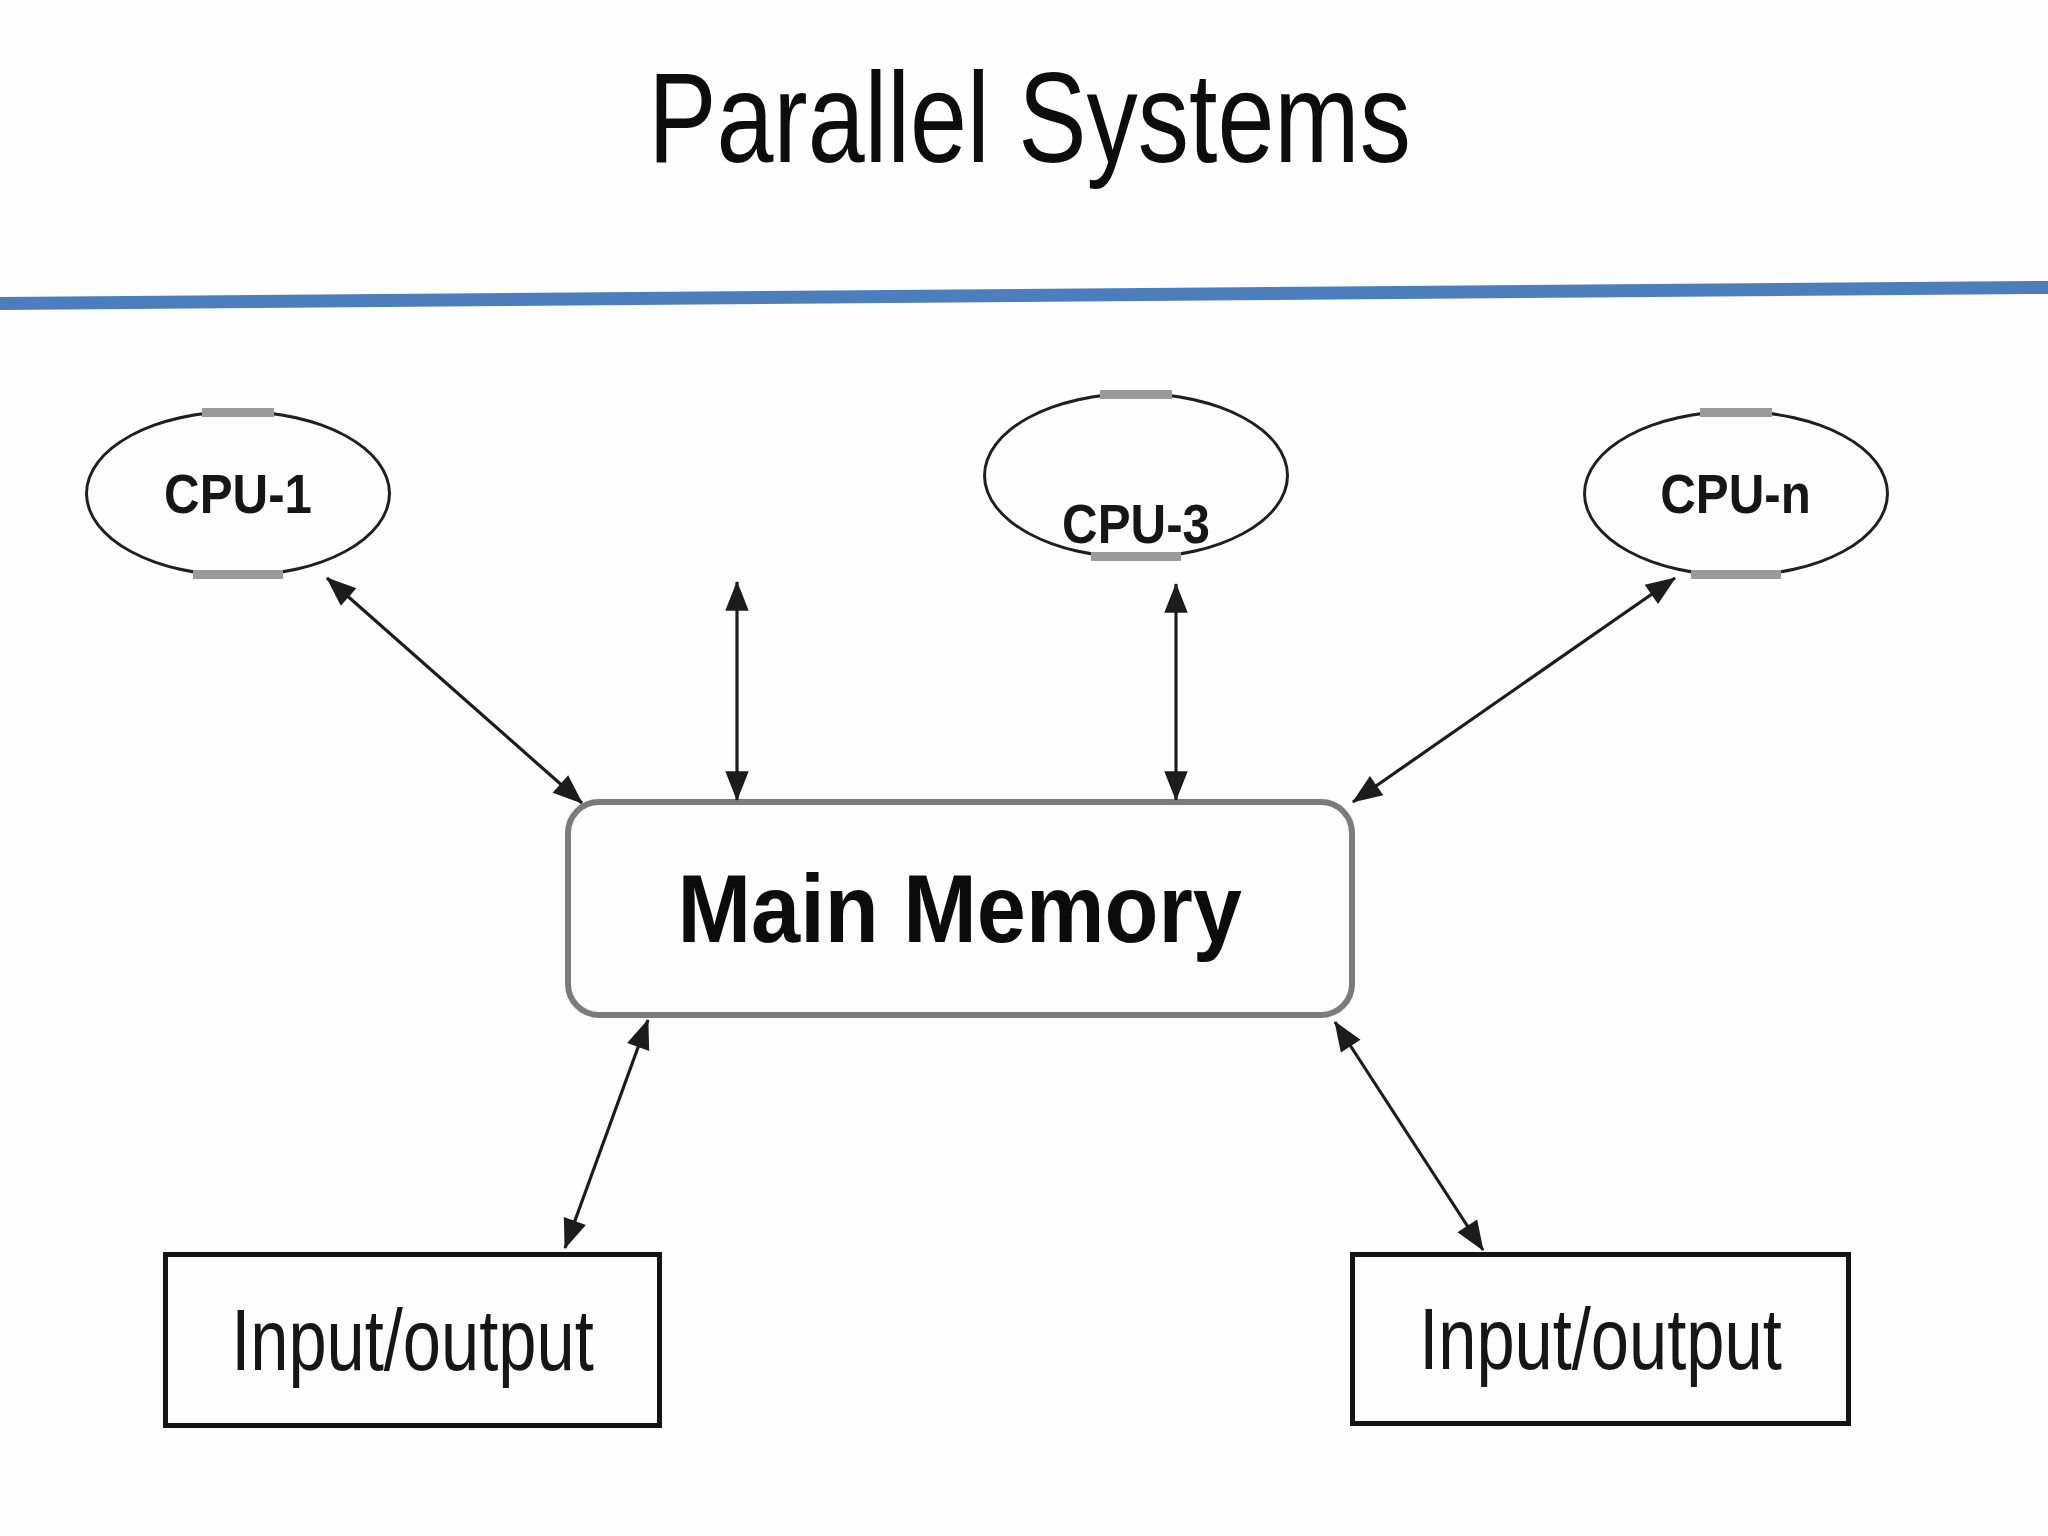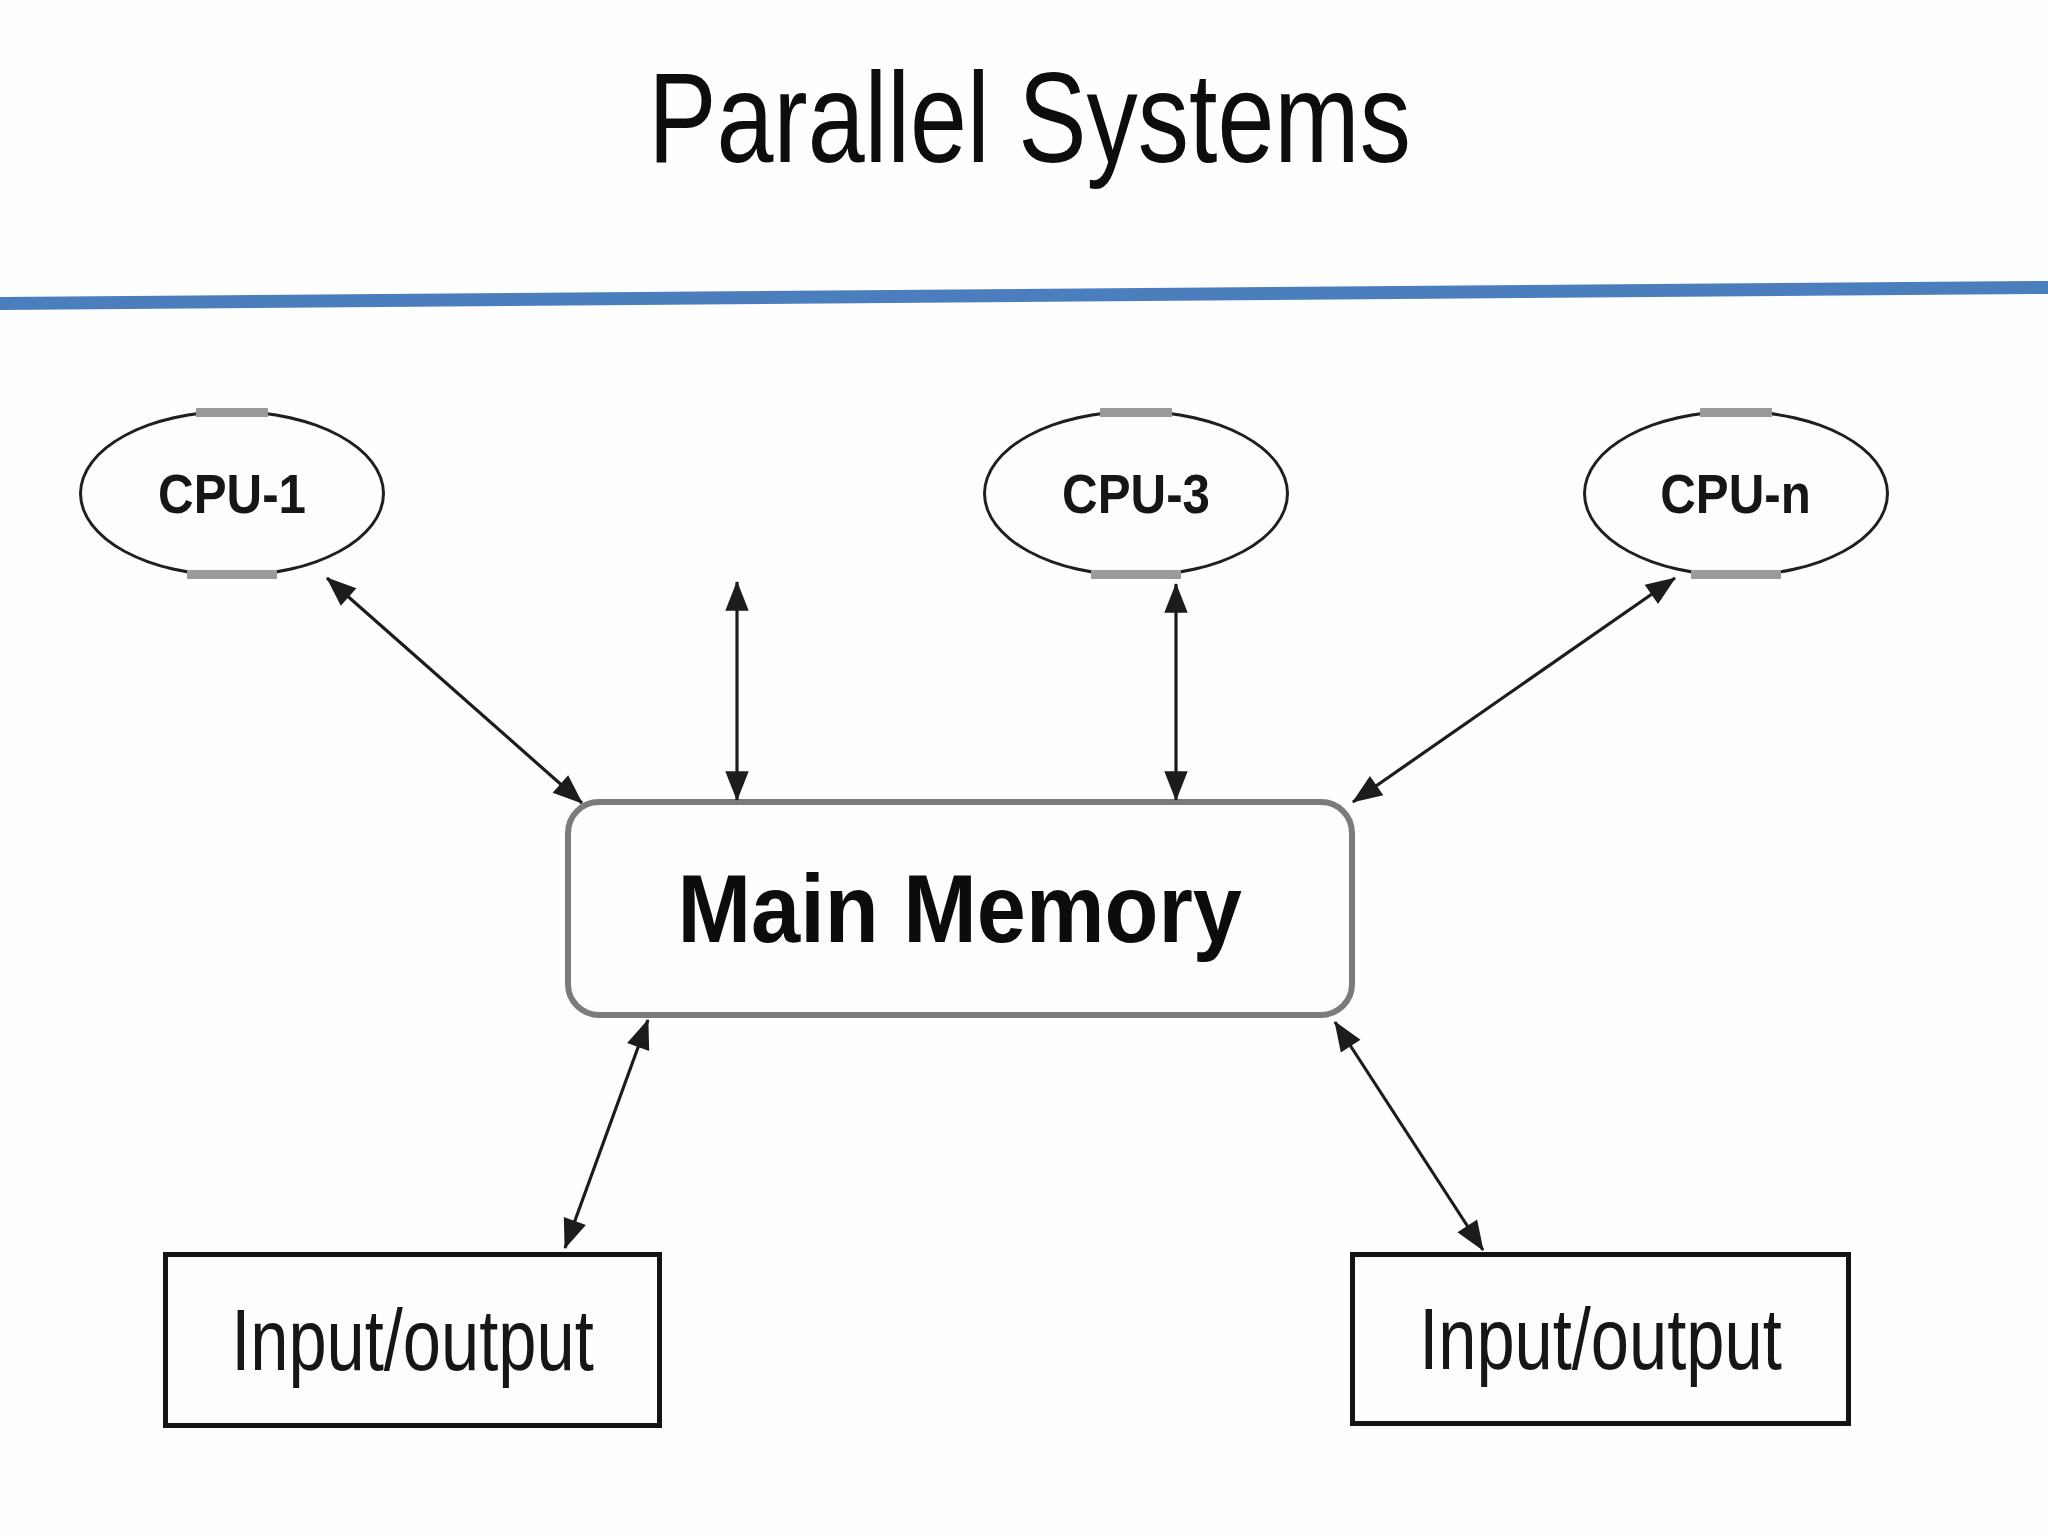--- a/index.html
+++ b/index.html
@@ -61,23 +61,23 @@
   .ellipse::before, .ellipse::after {
     content: "";
     position: absolute;
     left: 50%;
     transform: translateX(-50%);
     height: 9px;
     background: #9a9a9a;
   }
   .ellipse::before { top: -5px; width: 72px; }
   .ellipse::after  { bottom: -5px; width: 90px; }
-  .cpu1 { left: 79px;  top: 410px; }
+  .cpu1 { left: 85px;  top: 410px; }
   .cpu2 { left: 557px; top: 410px; }
-  .cpu3 { left: 983px; top: 410px; }
+  .cpu3 { left: 983px; top: 392px; align-items: flex-end; }
   .cpun { left: 1583px; top: 410px; }
   .memory {
     left: 565px;
     top: 799px;
     width: 790px;
     height: 219px;
     border: 6px solid #7b7b7b;
     border-radius: 34px;
     font-size: 96px;
     font-weight: 700;

